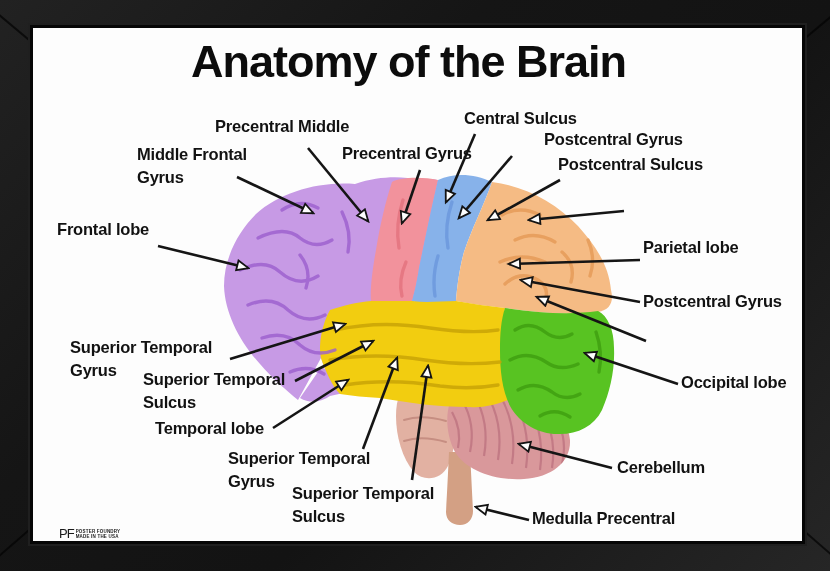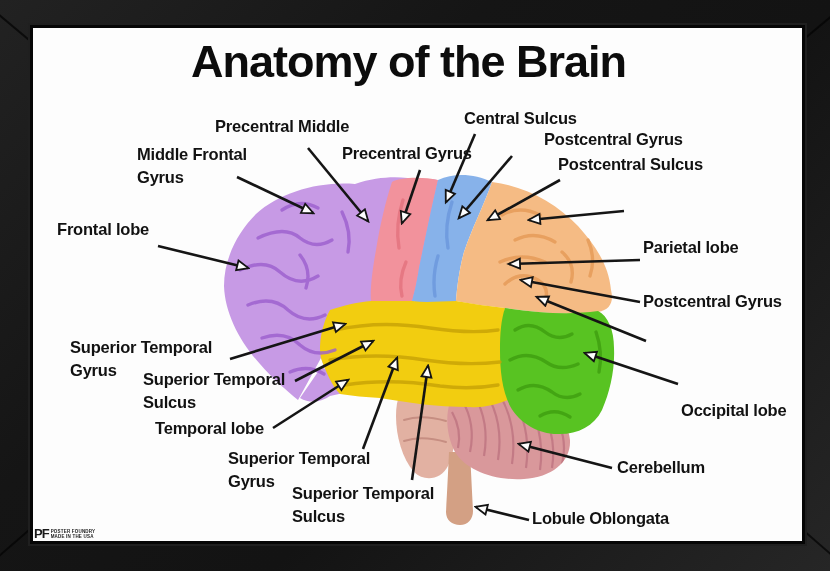--- a/index.html
+++ b/index.html
@@ -22,21 +22,21 @@
   .lbl{
     position:absolute;font-weight:bold;font-size:16.5px;line-height:23px;
     color:#121212;letter-spacing:-0.2px;white-space:nowrap;
   }
   .lbl.wrap{white-space:normal;}
   svg.art{position:absolute;left:0;top:0;pointer-events:none;}
   .logo{
     position:absolute;left:34px;top:526px;display:flex;align-items:center;gap:2px;
     color:#1a1a1a;
   }
-  .logo .pf{font-weight:bold;font-size:13px;letter-spacing:-1px;}
+  .logo .pf{font-weight:normal;font-size:13px;letter-spacing:-1px;padding-left:25px;}
   .logo .small{font-size:4.5px;line-height:5px;font-weight:bold;letter-spacing:.2px;text-transform:uppercase;}
 </style>
 </head>
 <body>
 
 <div class="stage">
 
   <div class="miter" style="left:-2px;top:13px;width:46px;height:2px;transform:rotate(40deg);transform-origin:left center;"></div>
   <div class="miter" style="left:788px;top:13px;width:46px;height:2px;transform:rotate(-40deg);transform-origin:right center;"></div>
   <div class="miter" style="left:-2px;top:556px;width:48px;height:2px;transform:rotate(-41deg);transform-origin:left center;"></div>
@@ -162,28 +162,28 @@
 
   <div class="lbl" style="left:215px;top:115px;">Precentral Middle</div>
   <div class="lbl" style="left:57px;top:218px;">Frontal lobe</div>
   <div class="lbl wrap" style="left:137px;top:143px;width:130px;">Middle Frontal Gyrus</div>
   <div class="lbl" style="left:342px;top:142px;">Precentral Gyrus</div>
   <div class="lbl" style="left:430px;top:107px;margin-left:34px;">Central Sulcus</div>
   <div class="lbl" style="left:544px;top:128px;text-align:right;">Postcentral Gyrus</div>
   <div class="lbl" style="left:558px;top:153px;">Postcentral Sulcus</div>
   <div class="lbl" style="left:643px;top:236px;">Parietal lobe</div>
   <div class="lbl" style="left:643px;top:290px;">Postcentral Gyrus</div>
-  <div class="lbl" style="left:681px;top:371px;margin-top:28px;">Occipital lobe</div>
+  <div class="lbl" style="left:681px;top:371px;">Occipital lobe</div>
   <div class="lbl wrap" style="left:70px;top:336px;width:168px;">Superior Temporal Gyrus</div>
   <div class="lbl wrap" style="left:143px;top:368px;width:168px;">Superior Temporal Sulcus</div>
   <div class="lbl" style="left:155px;top:417px;">Temporal lobe</div>
   <div class="lbl wrap" style="left:228px;top:447px;width:168px;">Superior Temporal Gyrus</div>
   <div class="lbl wrap" style="left:292px;top:482px;width:168px;">Superior Temporal Sulcus</div>
   <div class="lbl" style="left:617px;top:456px;">Cerebellum</div>
-  <div class="lbl" style="left:532px;top:507px;">Lobule Oblongata</div>
+  <div class="lbl" style="left:532px;top:507px;">Medulla Precentral</div>
 
   <div class="logo">
     <span class="pf">PF</span>
     <span class="small">
       <span>POSTER FOUNDRY</span><br>
       <span>MADE IN THE USA</span>
     </span>
   </div>
 
 </div>

